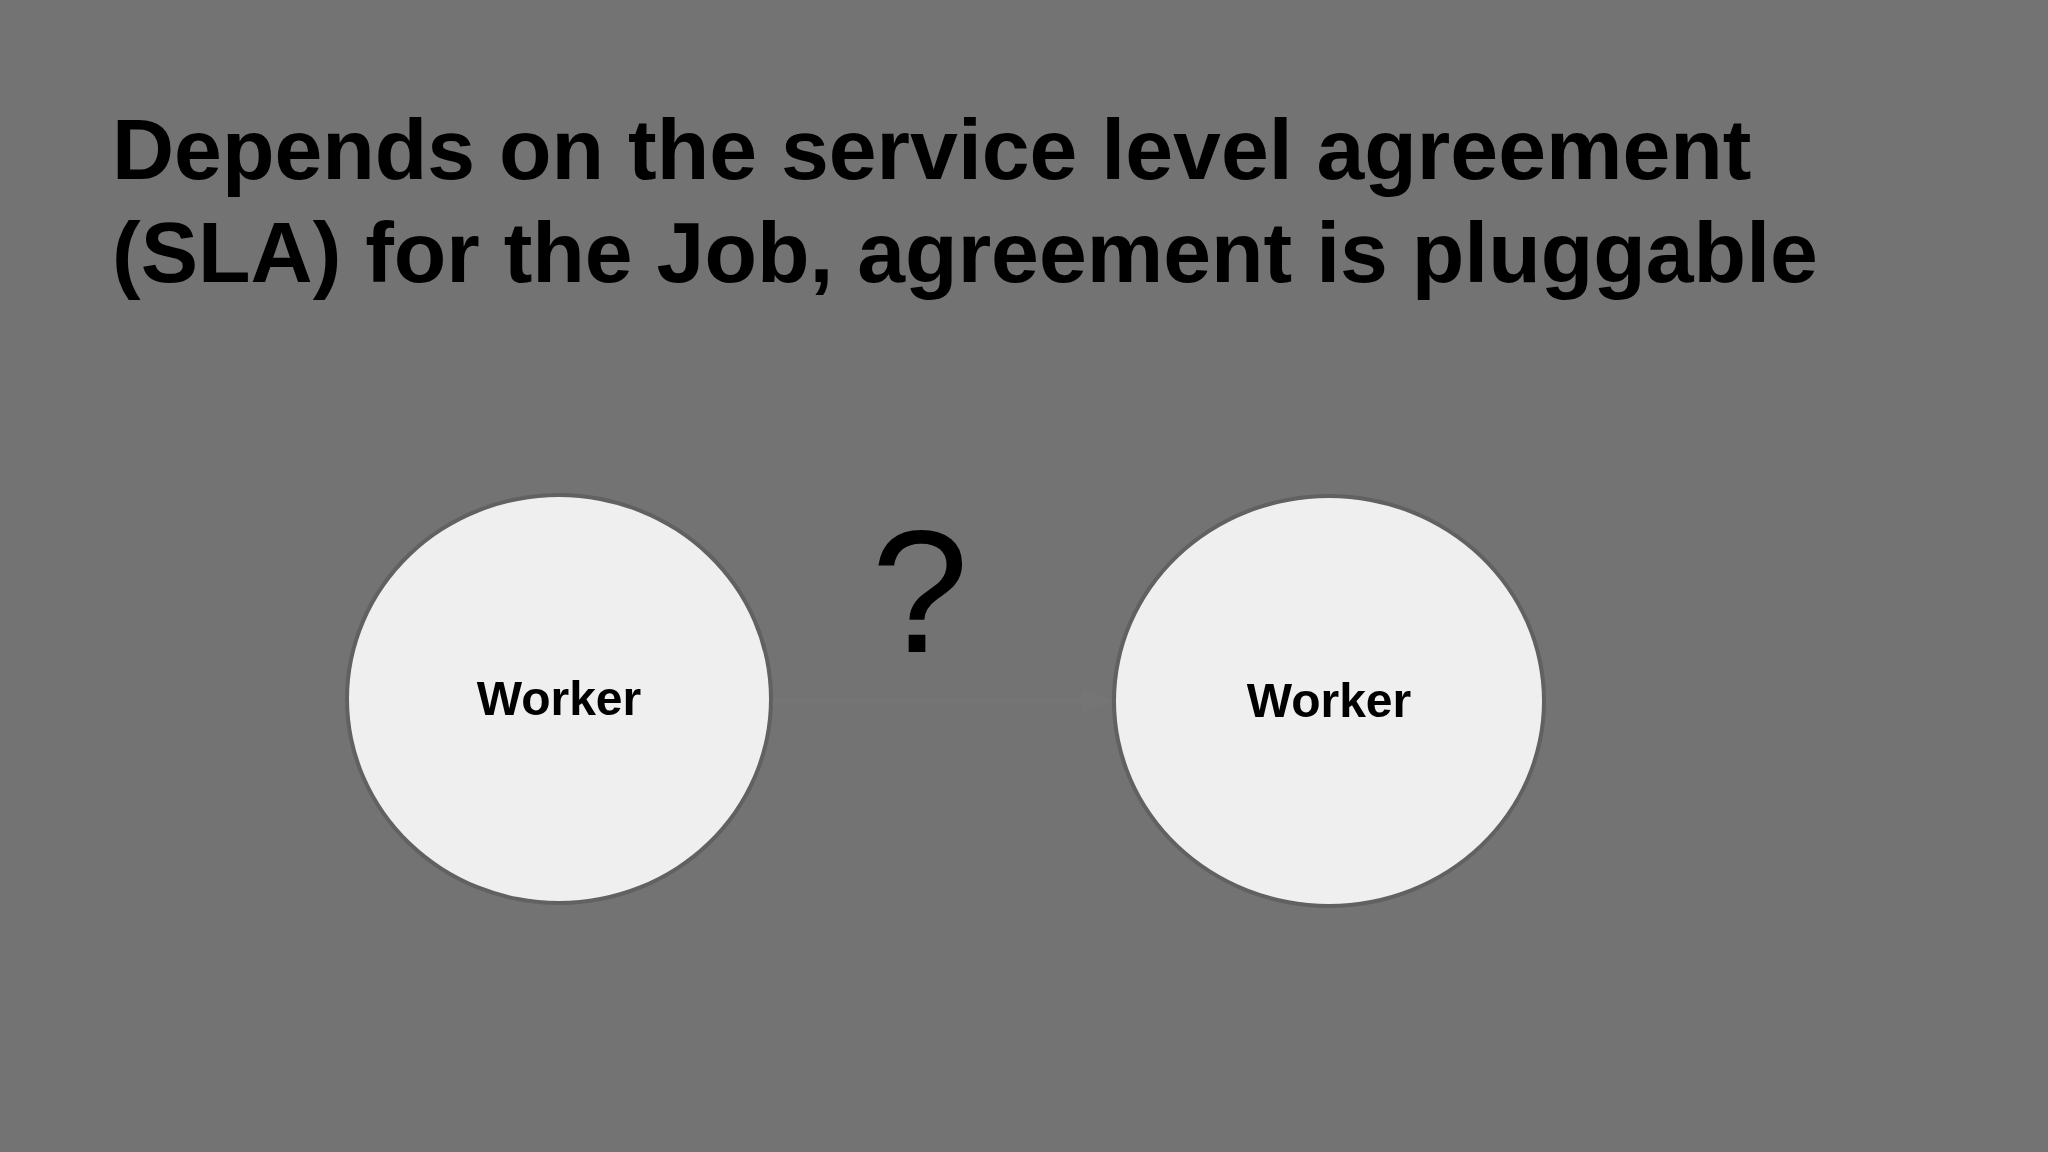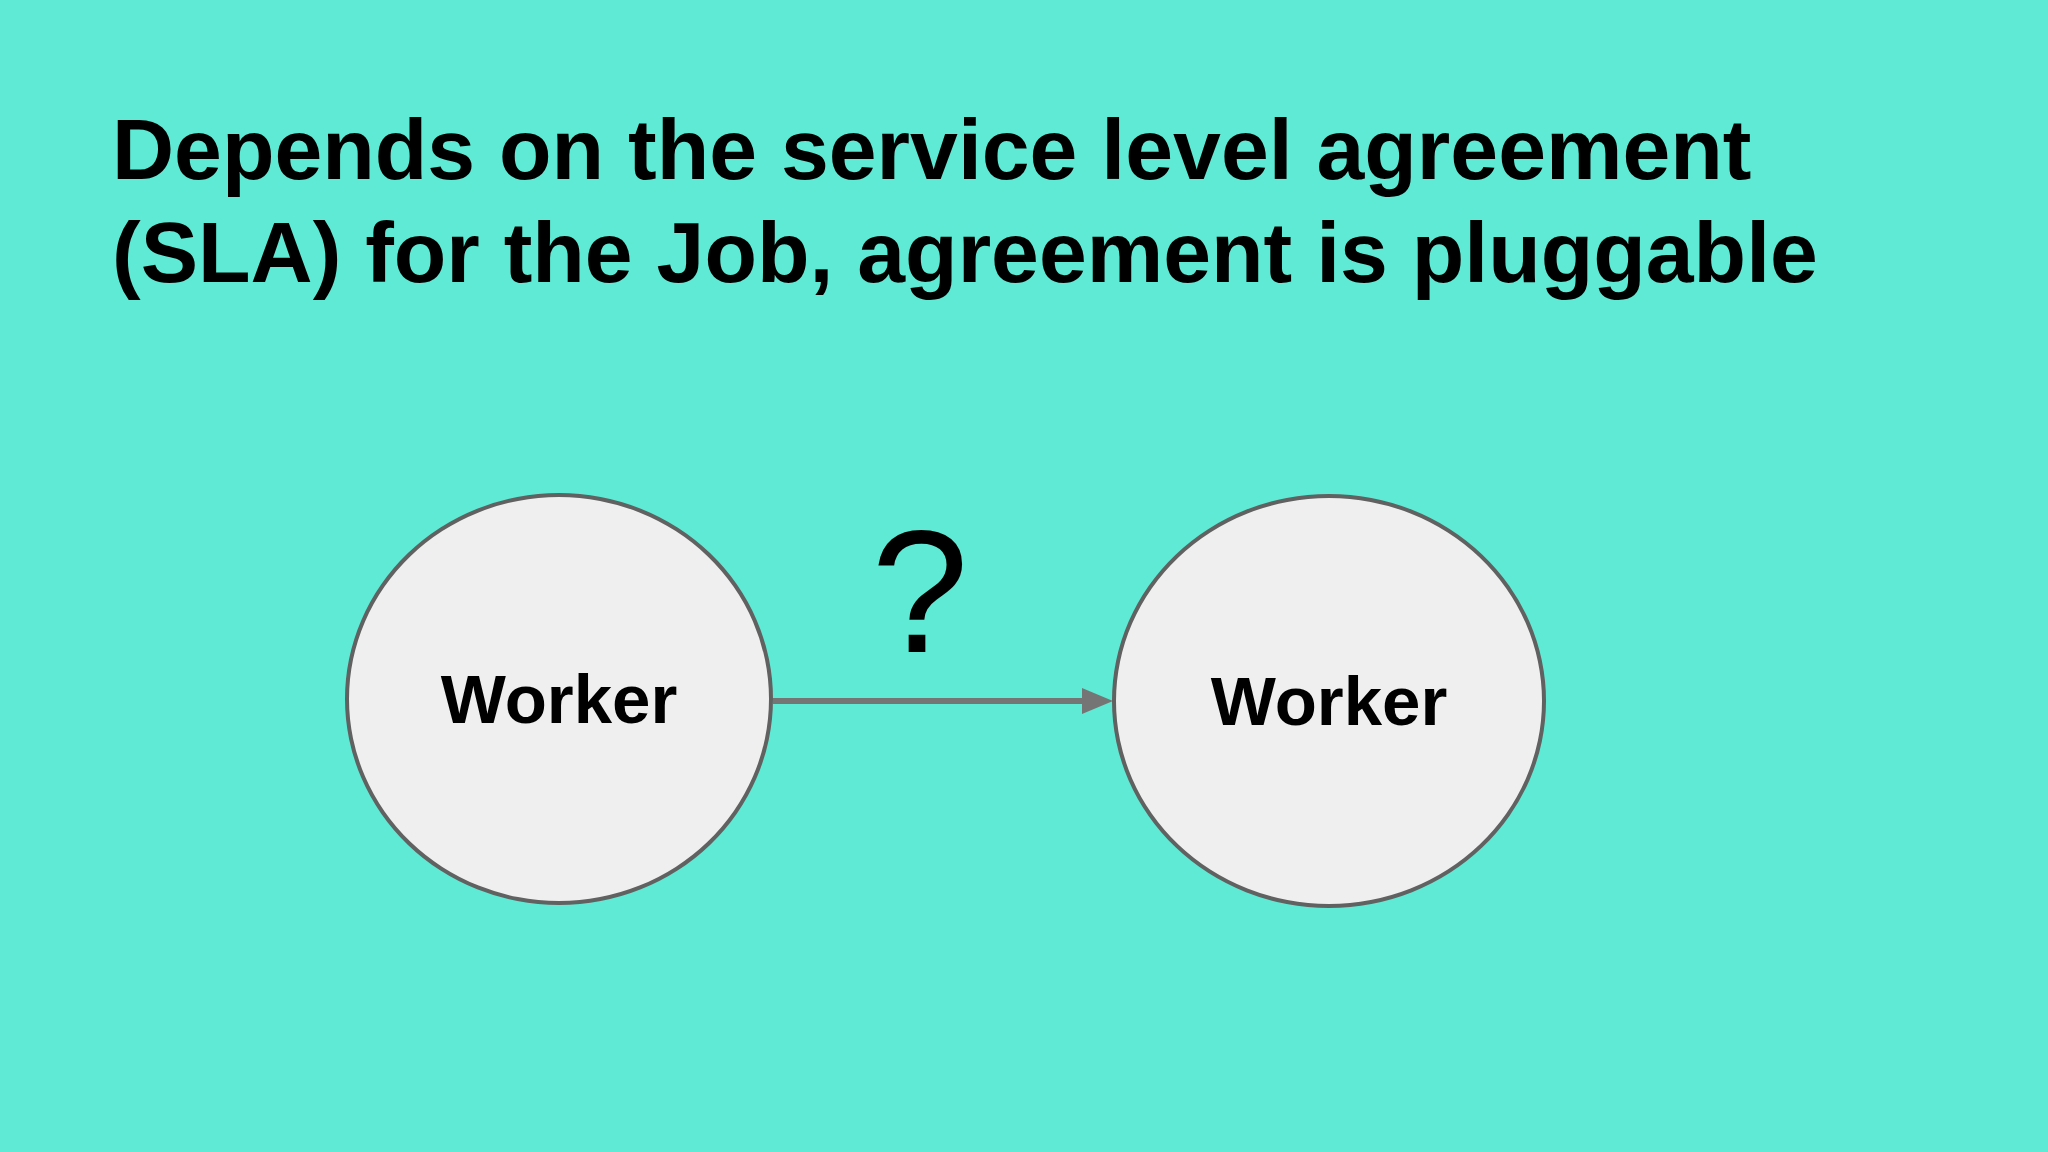--- a/index.html
+++ b/index.html
@@ -49,21 +49,21 @@
     width: 428px;
     height: 412px;
   }
   .node-right {
     left: 1112px;
     top: 494px;
     width: 434px;
     height: 414px;
   }
   .node-label {
-    font-size: 69px;
+    font-size: 48px;
     font-weight: bold;
     color: #000000;
     line-height: 1;
   }
   .arrow-line {
     position: absolute;
     left: 773px;
     top: 698px;
     width: 312px;
     height: 6px;
@@ -88,21 +88,21 @@
     font-size: 175px;
     line-height: 160px;
     font-weight: normal;
     color: #000000;
     text-align: center;
   }
 </style>
 </head>
 <body>
 
-<div class="slide" style="background: #5eead4;">
+<div class="slide" style="background: #737373;">
 
   <h1 class="title" style="color: rgb(0, 0, 0);">
     <span class="title-line">Depends on the service level agreement</span>
     <span class="title-line">(SLA) for the Job, agreement is pluggable</span>
   </h1>
 
   <div class="node node-left" style="background: rgb(239, 239, 239); border-color: rgb(97, 97, 97);">
     <span class="node-label" style="color: rgb(0, 0, 0);">Worker</span>
   </div>
 

